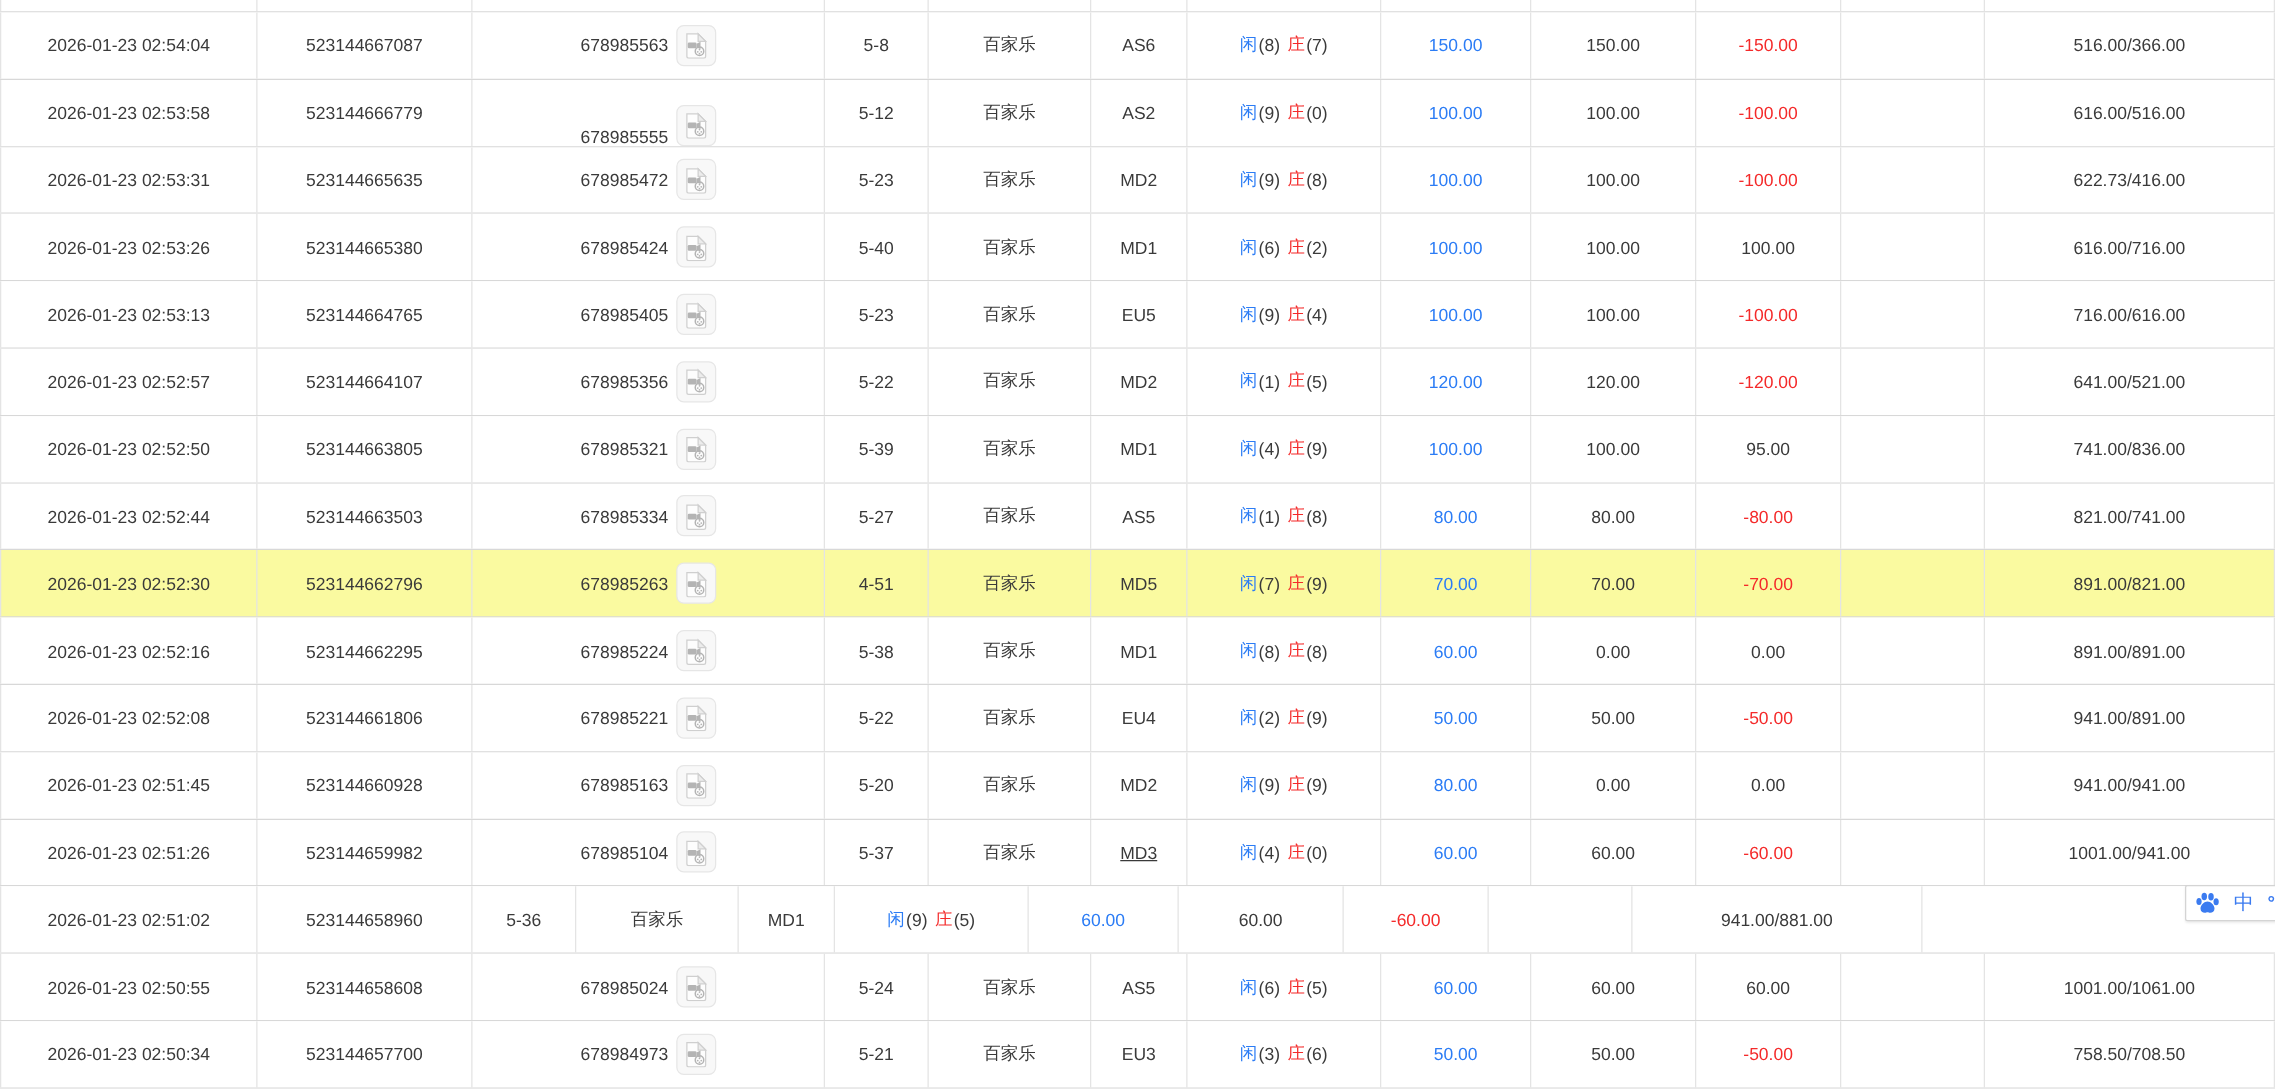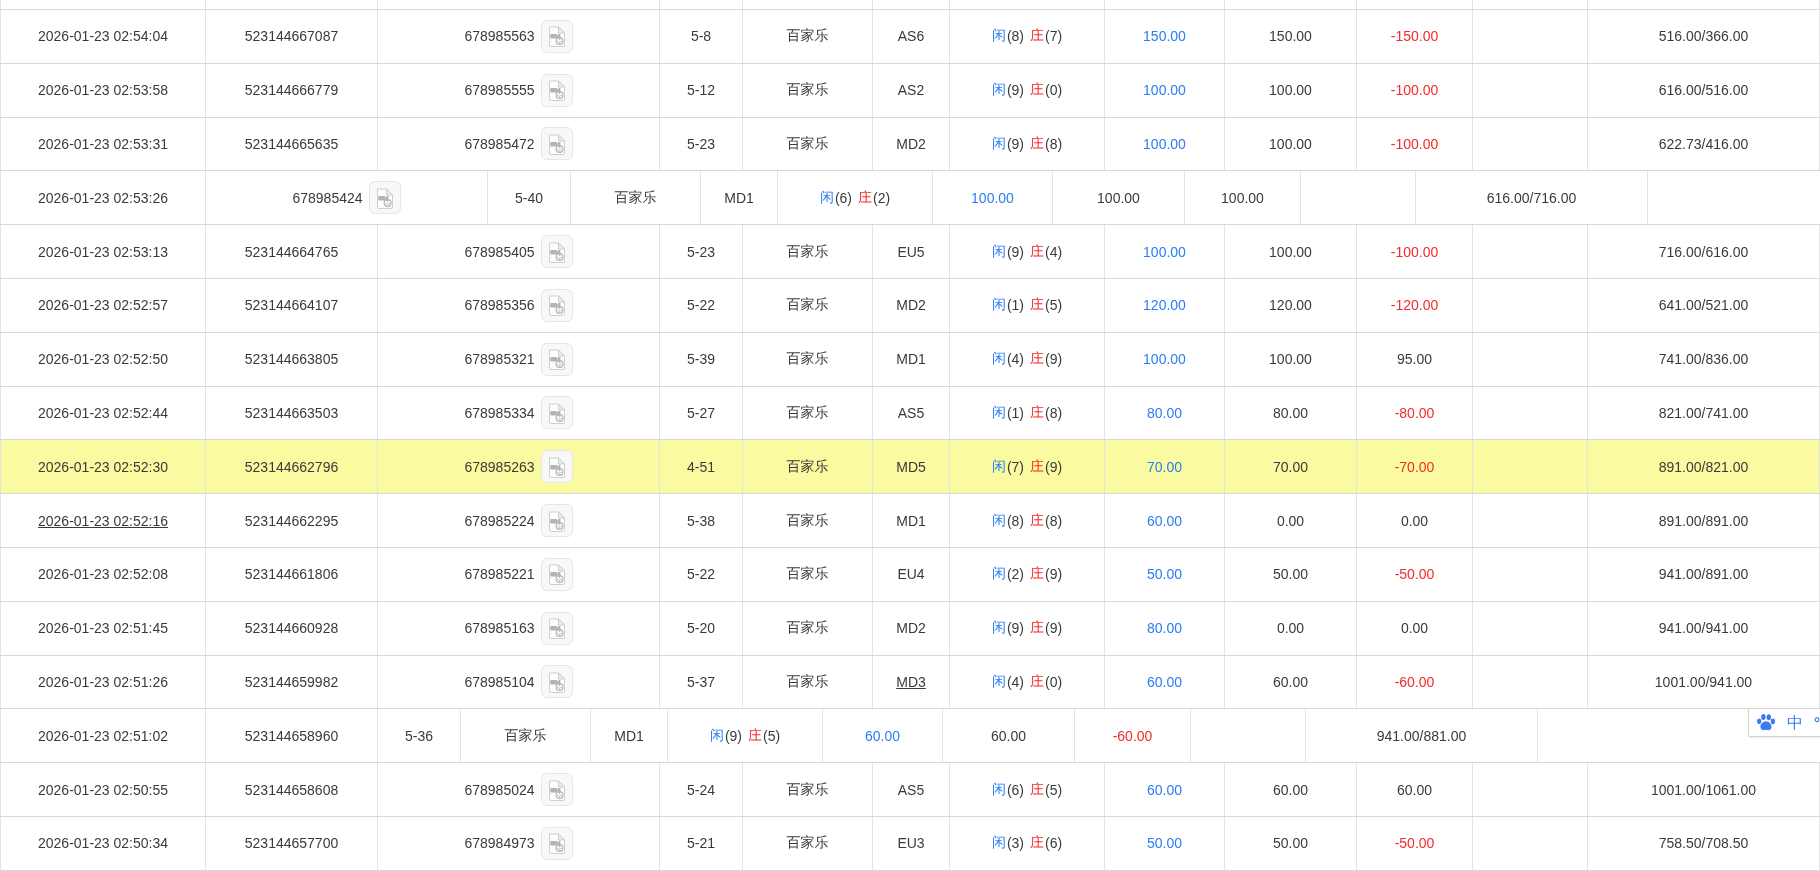--- a/index.html
+++ b/index.html
@@ -107,21 +107,21 @@
         <span>516.00/366.00</span>
       </div>
     </div>
     <div class="row">
       <div class="cell" style="flex: 0 0 206px;">
         <span>2026-01-23 02:53:58</span>
       </div>
       <div class="cell" style="flex: 0 0 172px;">
         <span>523144666779</span>
       </div>
-      <div class="cell" style="flex: 0 0 282px;">
+      <div class="cell" style="flex: 0 0 282px; align-items: flex-end;">
         <span>678985555</span>
         <span class="videobtn">
           <svg width="20" height="22" viewBox="0 0 20 22">
             <path d="M2.5 2 h9 l6 6 v12 q0 1.5 -1.5 1.5 h-12 q-1.5 0 -1.5 -1.5 z" fill="#fdfdfd" stroke="#cfcfcf" stroke-width="1"></path>
             <path d="M11.5 2 v6 h6 z" fill="#ececec" stroke="#cfcfcf" stroke-width="1"></path>
             <rect x="3.2" y="9" width="7" height="4.6" rx="1" fill="#b4b4b4"></rect>
             <path d="M10.2 10 l3.2 -1.6 v6 l-3.2 -1.6 z" fill="#b4b4b4"></path>
             <circle cx="12.6" cy="16" r="3.4" fill="none" stroke="#b4b4b4" stroke-width="1.2"></circle>
             <circle cx="12.6" cy="14.6" r="0.7" fill="#b4b4b4"></circle>
             <circle cx="11.2" cy="16.4" r="0.7" fill="#b4b4b4"></circle>
@@ -207,20 +207,23 @@
         <span class="neg">-100.00</span>
       </div>
       <div class="cell" style="flex: 0 0 115px;"></div>
       <div class="cell" style="flex: 0 0 232px;">
         <span>622.73/416.00</span>
       </div>
     </div>
     <div class="row">
       <div class="cell" style="flex: 0 0 206px;">
         <span>2026-01-23 02:53:26</span>
+      </div>
+      <div class="cell" style="flex: 0 0 172px;">
+        <span>523144665380</span>
       </div>
       <div class="cell" style="flex: 0 0 282px;">
         <span>678985424</span>
         <span class="videobtn">
           <svg width="20" height="22" viewBox="0 0 20 22">
             <path d="M2.5 2 h9 l6 6 v12 q0 1.5 -1.5 1.5 h-12 q-1.5 0 -1.5 -1.5 z" fill="#fdfdfd" stroke="#cfcfcf" stroke-width="1"></path>
             <path d="M11.5 2 v6 h6 z" fill="#ececec" stroke="#cfcfcf" stroke-width="1"></path>
             <rect x="3.2" y="9" width="7" height="4.6" rx="1" fill="#b4b4b4"></rect>
             <path d="M10.2 10 l3.2 -1.6 v6 l-3.2 -1.6 z" fill="#b4b4b4"></path>
             <circle cx="12.6" cy="16" r="3.4" fill="none" stroke="#b4b4b4" stroke-width="1.2"></circle>
@@ -514,21 +517,21 @@
       </div>
       <div class="cell" style="flex: 0 0 116px;">
         <span class="neg">-70.00</span>
       </div>
       <div class="cell" style="flex: 0 0 115px;"></div>
       <div class="cell" style="flex: 0 0 232px;">
         <span>891.00/821.00</span>
       </div>
     </div>
     <div class="row">
-      <div class="cell" style="flex: 0 0 206px; text-decoration: underline;">
+      <div class="cell" style="flex: 0 0 206px;">
         <span>2026-01-23 02:52:16</span>
       </div>
       <div class="cell" style="flex: 0 0 172px; justify-content: center;">
         <span>523144662295</span>
       </div>
       <div class="cell" style="flex: 0 0 282px;">
         <span>678985224</span>
         <span class="videobtn">
           <svg width="20" height="22" viewBox="0 0 20 22">
             <path d="M2.5 2 h9 l6 6 v12 q0 1.5 -1.5 1.5 h-12 q-1.5 0 -1.5 -1.5 z" fill="#fdfdfd" stroke="#cfcfcf" stroke-width="1"></path>

